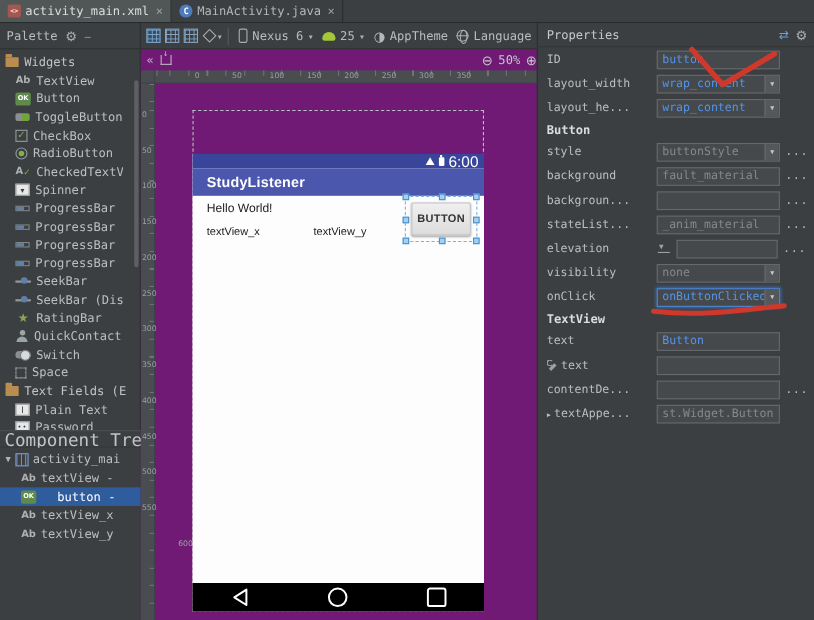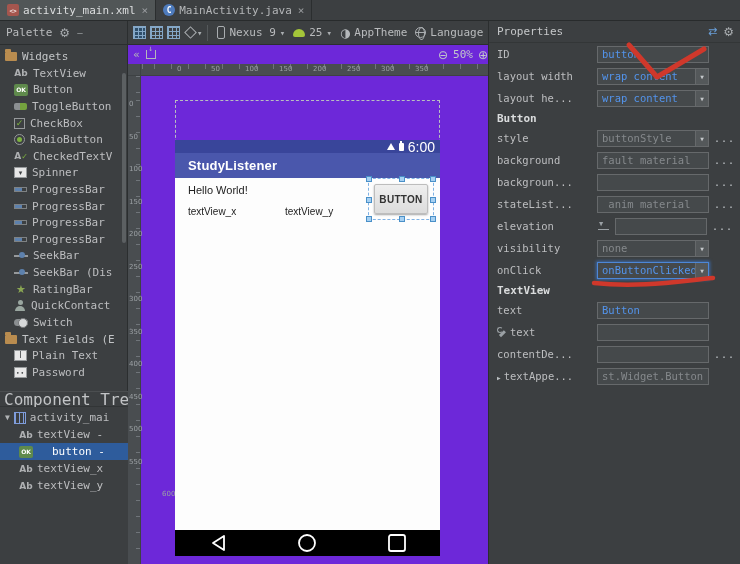--- a/index.html
+++ b/index.html
@@ -76,21 +76,21 @@
 .pal-scroll{position:absolute;right:1px;top:28px;width:4px;height:170px;border-radius:2px;background:#5c6062}
 
 
 .ctree-header{position:absolute;left:0;top:391px;width:140px;height:16px;background:#3c3f41;border-top:1px solid #4b4e50;border-bottom:1px solid #323536;color:#c2c4c6;font-size:16px;line-height:15px;padding-left:4px}
 .ctree{position:absolute;left:0;top:407px;width:128px;height:157px;background:#3c3f41;overflow:hidden;padding-top:2px}
 .tree-item{display:flex;align-items:center;gap:4px;height:17px;white-space:nowrap;overflow:hidden}
 .tree-item.selected{background:#2e5c9c;color:#fff}
 .expander{color:#b0b3b5;font-size:8px;flex:none}
 
 
-.design{position:absolute;left:128px;top:45px;width:416px;height:519px;background:#6d28d9;overflow:hidden}
+.design{position:absolute;left:128px;top:45px;width:416px;height:519px;background:#701a75;overflow:hidden}
 .zoomrow{position:absolute;left:0;top:0;right:0;height:19px;display:flex;align-items:center;padding:0 5px}
 .mini-ic{color:#b4b8ba;font-family:"DejaVu Sans",sans-serif;font-size:11px;margin-right:6px}
 .mini-back::before{content:"«"}
 .mini-save{width:10px;height:9px;border:1px solid #b4b8ba;border-top:none;position:relative;margin-right:6px}
 .mini-save::before{content:"↓";position:absolute;left:1.5px;top:-6px;font-size:8px;color:#b4b8ba}
 .zoom-cluster{margin-left:auto;display:flex;align-items:center;gap:5px}
 .zo::before{content:"⊖";font-family:"DejaVu Sans",sans-serif;color:#c3c7ca;font-size:12px}
 .zi::before{content:"⊕";font-family:"DejaVu Sans",sans-serif;color:#c3c7ca;font-size:12px}
 .zoom-level{color:#c3c7ca;font-size:11px}
 .fit-icon{width:11px;height:11px;border:1px solid #c3c7ca;position:relative}
@@ -180,21 +180,21 @@
       <span class="g-min"></span>
     </div>
     <span class="grid-icon act" style="margin-left:5px"></span>
     <span class="grid-icon"></span>
     <span class="grid-icon"></span>
     <span class="diamond-icon"></span>
     <span class="caret-glyph"></span>
     <span class="tbsep"></span>
     <div class="tb-item">
       <span class="phone-icon"></span>
-      <span>Nexus 9</span>
+      <span>Nexus 6</span>
       <span class="caret-glyph"></span>
     </div>
     <div class="tb-item">
       <span class="android-icon"></span>
       <span>25</span>
       <span class="caret-glyph"></span>
     </div>
     <div class="tb-item">
       <span class="theme-icon"></span>
       <span>AppTheme</span>
@@ -268,20 +268,24 @@
           <span class="icon ratingbar-icon"></span>
           <span class="lbl">RatingBar</span>
         </div>
         <div class="pal-item">
           <span class="icon quickcontact-icon"></span>
           <span class="lbl">QuickContact</span>
         </div>
         <div class="pal-item">
           <span class="icon switch-icon"></span>
           <span class="lbl">Switch</span>
+        </div>
+        <div class="pal-item">
+          <span class="icon space-icon"></span>
+          <span class="lbl">Space</span>
         </div>
         <div class="pal-group">
           <span class="folder-icon"></span>
           <span class="lbl">Text Fields (E</span>
         </div>
         <div class="pal-item">
           <span class="icon plaintext-icon"></span>
           <span class="lbl">Plain Text</span>
         </div>
         <div class="pal-item">

